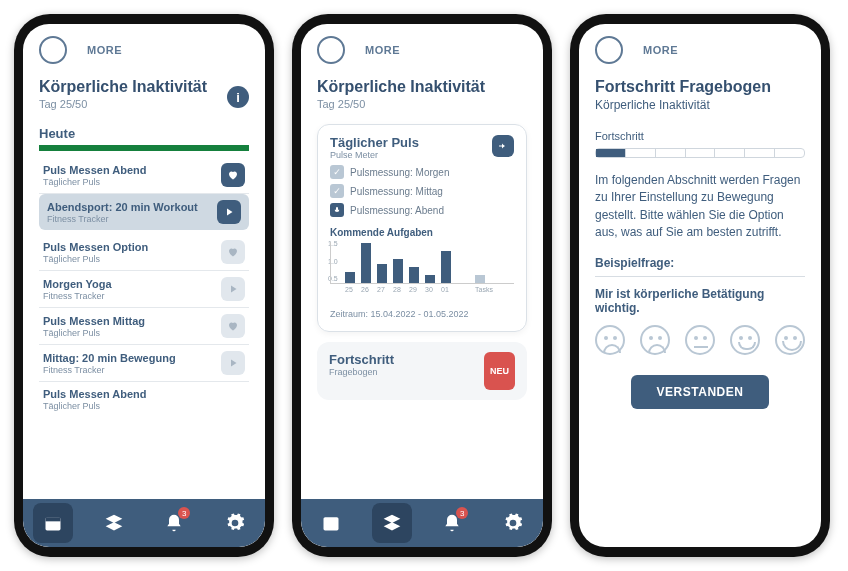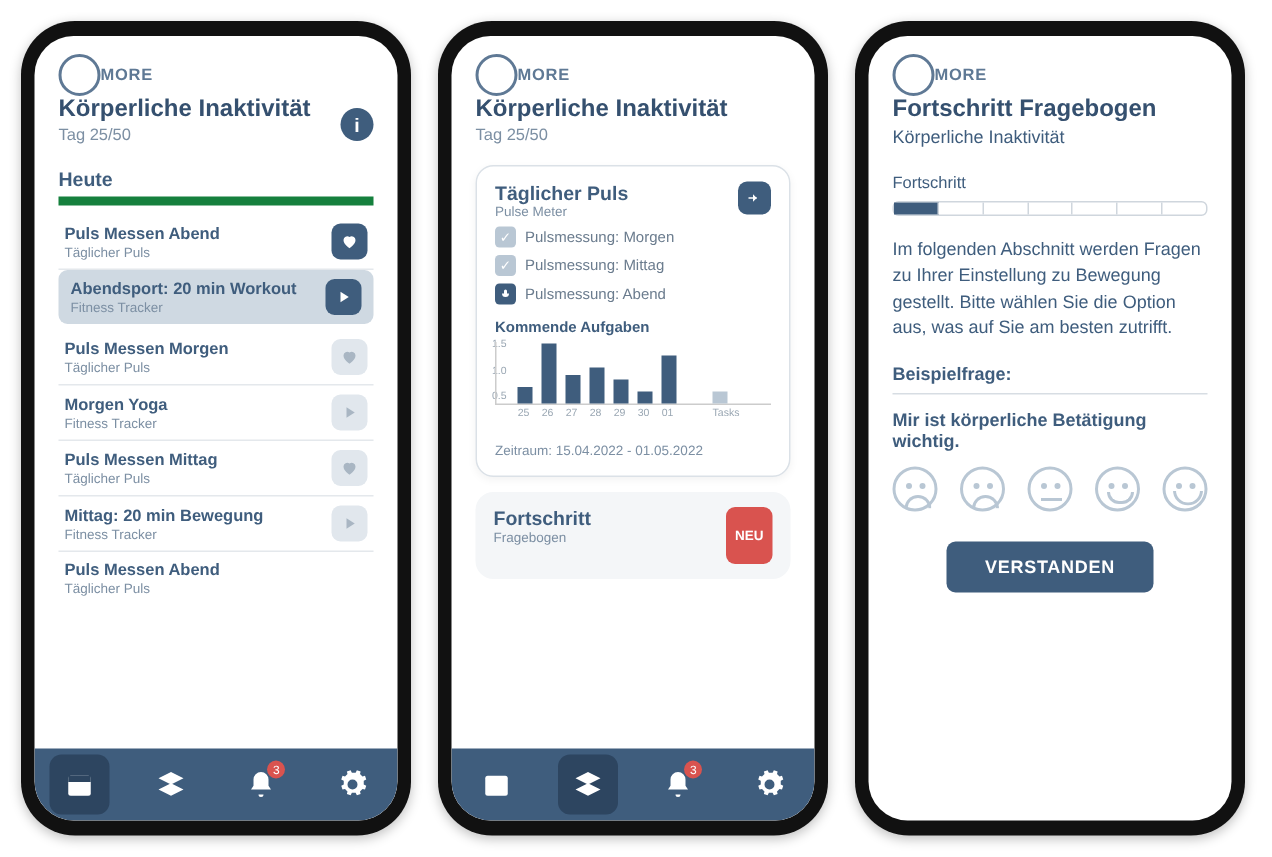--- a/index.html
+++ b/index.html
@@ -30,21 +30,21 @@
     display: flex;
     flex-direction: column;
   }
   .content {
     flex: 1;
     padding: 12px 16px 0 16px;
     overflow: hidden;
     display: flex;
     flex-direction: column;
   }
-  .logo-row { display:flex; align-items:center; gap:0; }
+  .logo-row { display:flex; align-items:center; gap:20px; margin-bottom:14px;}
   .logo-circle {
     width: 28px; height: 28px; border:2px solid #5f7995;
     border-radius:50%; display:flex; align-items:center; justify-content:center;
     font-size:10px; color:#5f7995;
   }
   .logo-text { font-size:11px; font-weight:700; color:#5f7995; letter-spacing:.5px;}
   .title-row { display:flex; align-items:center; justify-content:space-between;}
   .title { font-size:16px; font-weight:700; color:#35506f;}
   .subtitle { font-size:11px; color:#7c8fa3; margin-top:2px; margin-bottom:6px;}
   .info-icon {
@@ -175,21 +175,21 @@
         <div class="round-btn play">
           <svg viewBox="0 0 24 24" fill="#fff">
               <path d="M8 5v14l11-7z"></path>
             </svg>
         </div>
       </div>
 
 
       <div class="item-row">
         <div class="stack">
-          <span class="item-title">Puls Messen Morgen</span>
+          <span class="item-title">Puls Messen Option</span>
           <span class="item-sub">Täglicher Puls</span>
         </div>
         <div class="round-btn heart-ghost">
           <svg viewBox="0 0 24 24" width="12" height="12" fill="#a9b6c3">
               <path d="M12 21s-8-5-8-11a5 5 0 0 1 8-4 5 5 0 0 1 8 4c0 6-8 11-8 11z"></path>
             </svg>
         </div>
       </div>
       <div class="item-row">
         <div class="stack">

